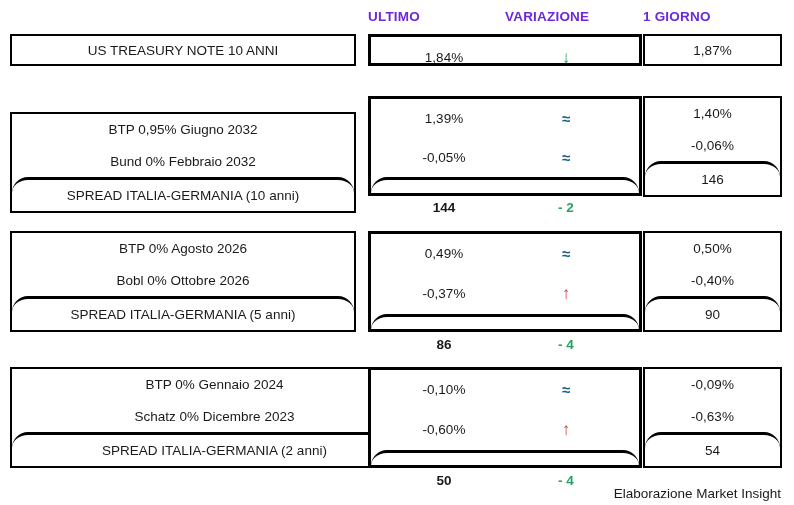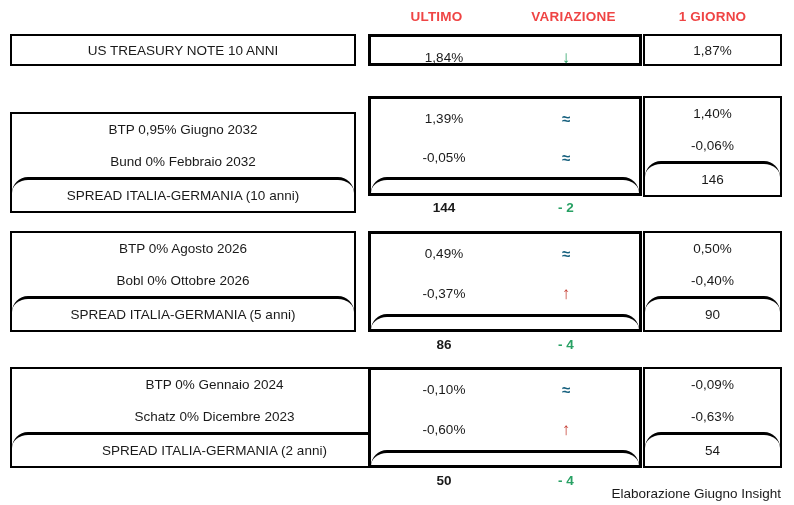--- a/index.html
+++ b/index.html
@@ -2,22 +2,22 @@
 <html style="--green: #28A164; --red: #C43A2F; --blue: #16607E;"><head>
 <meta charset="utf-8">
 <style>
   html,body{margin:0;padding:0;background:#fff;}
   .canvas{
     position:relative;width:794px;height:505px;background:#fff;
     font-family:"Liberation Sans",sans-serif;color:#1a1a1a;font-size:13.5px;
     overflow:hidden;
   }
   .hdr{
-    position:absolute;top:6px;height:22px;line-height:22px;text-align:center;
-    color:#ef4444;font-size:13.5px;font-weight:600;letter-spacing:.2px;
+    position:absolute;top:6px;height:22px;line-height:22px;text-align:left;
+    color:#6d28d9;font-size:13.5px;font-weight:600;letter-spacing:.2px;
   }
   .box{
     position:absolute;box-sizing:border-box;border:2px solid #000;
     display:flex;flex-direction:column;background:#fff;
   }
   .box.mid{border-width:3px;}
   .row{flex:1;display:flex;align-items:center;justify-content:center;}
   .row.spread{flex:0 0 31px;border-top:3px solid #000;border-radius:16px;}
   .mid .row{padding:12px;}
   .cell{flex:1;text-align:center;}
@@ -161,15 +161,15 @@
       <span>-0,09%</span>
     </div>
     <div class="row">
       <span>-0,63%</span>
     </div>
     <div class="row spread">
       <span>54</span>
     </div>
   </div>
 
-  <div class="footer">Elaborazione Giugno Insight</div>
+  <div class="footer">Elaborazione Market Insight</div>
 
 </div>
 
 </body></html>

